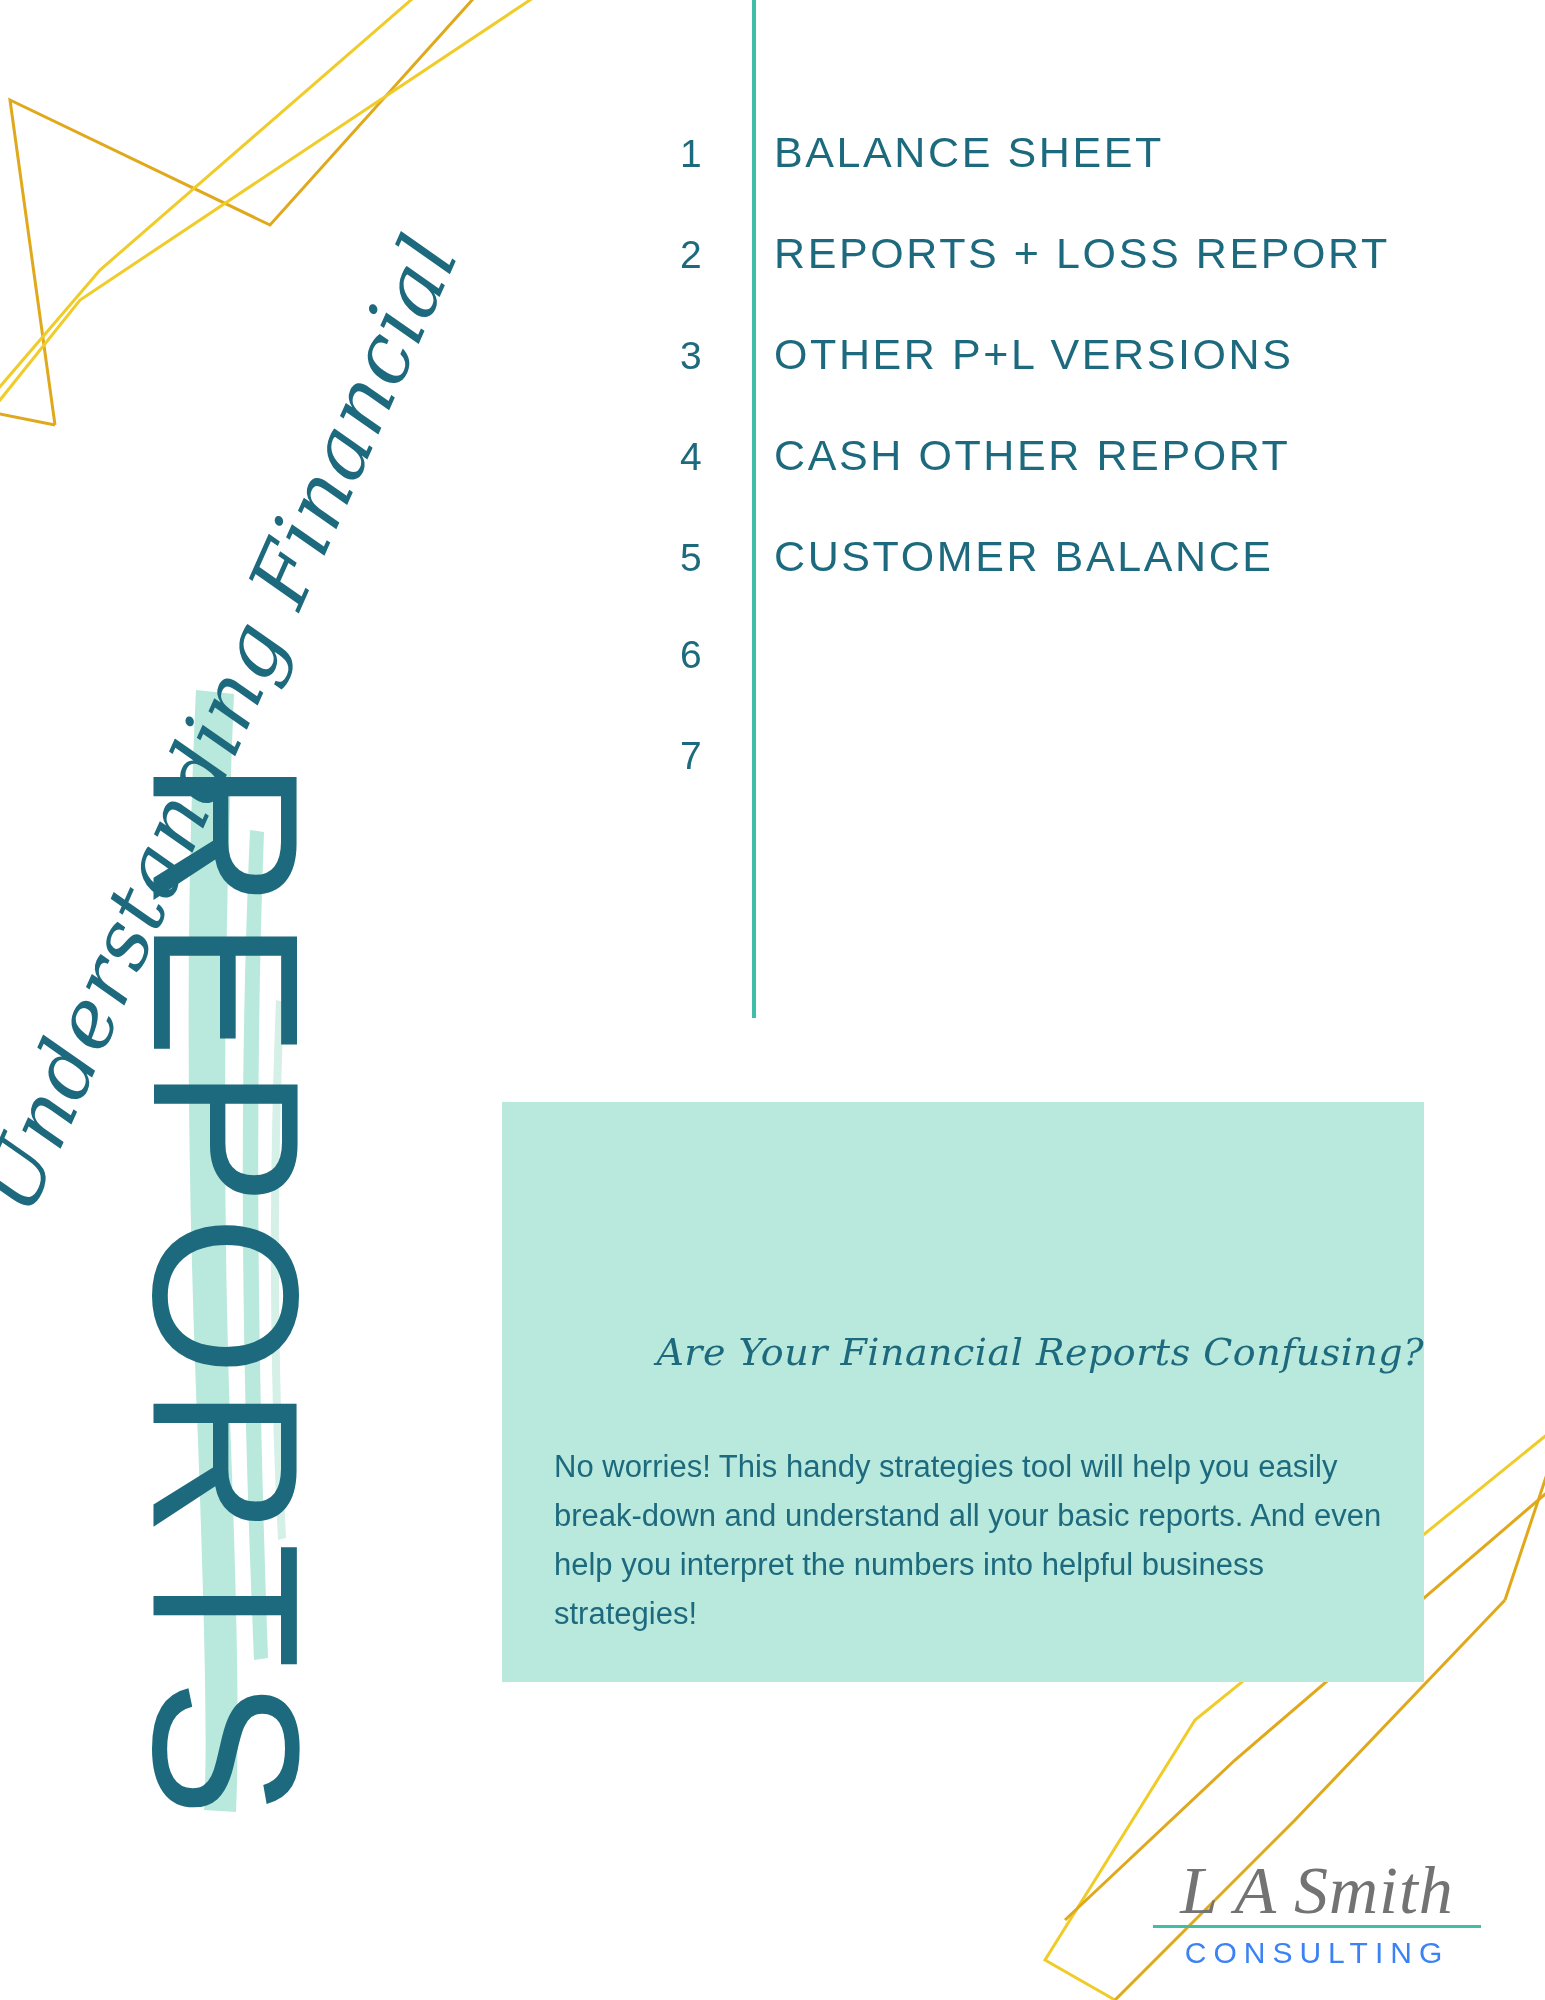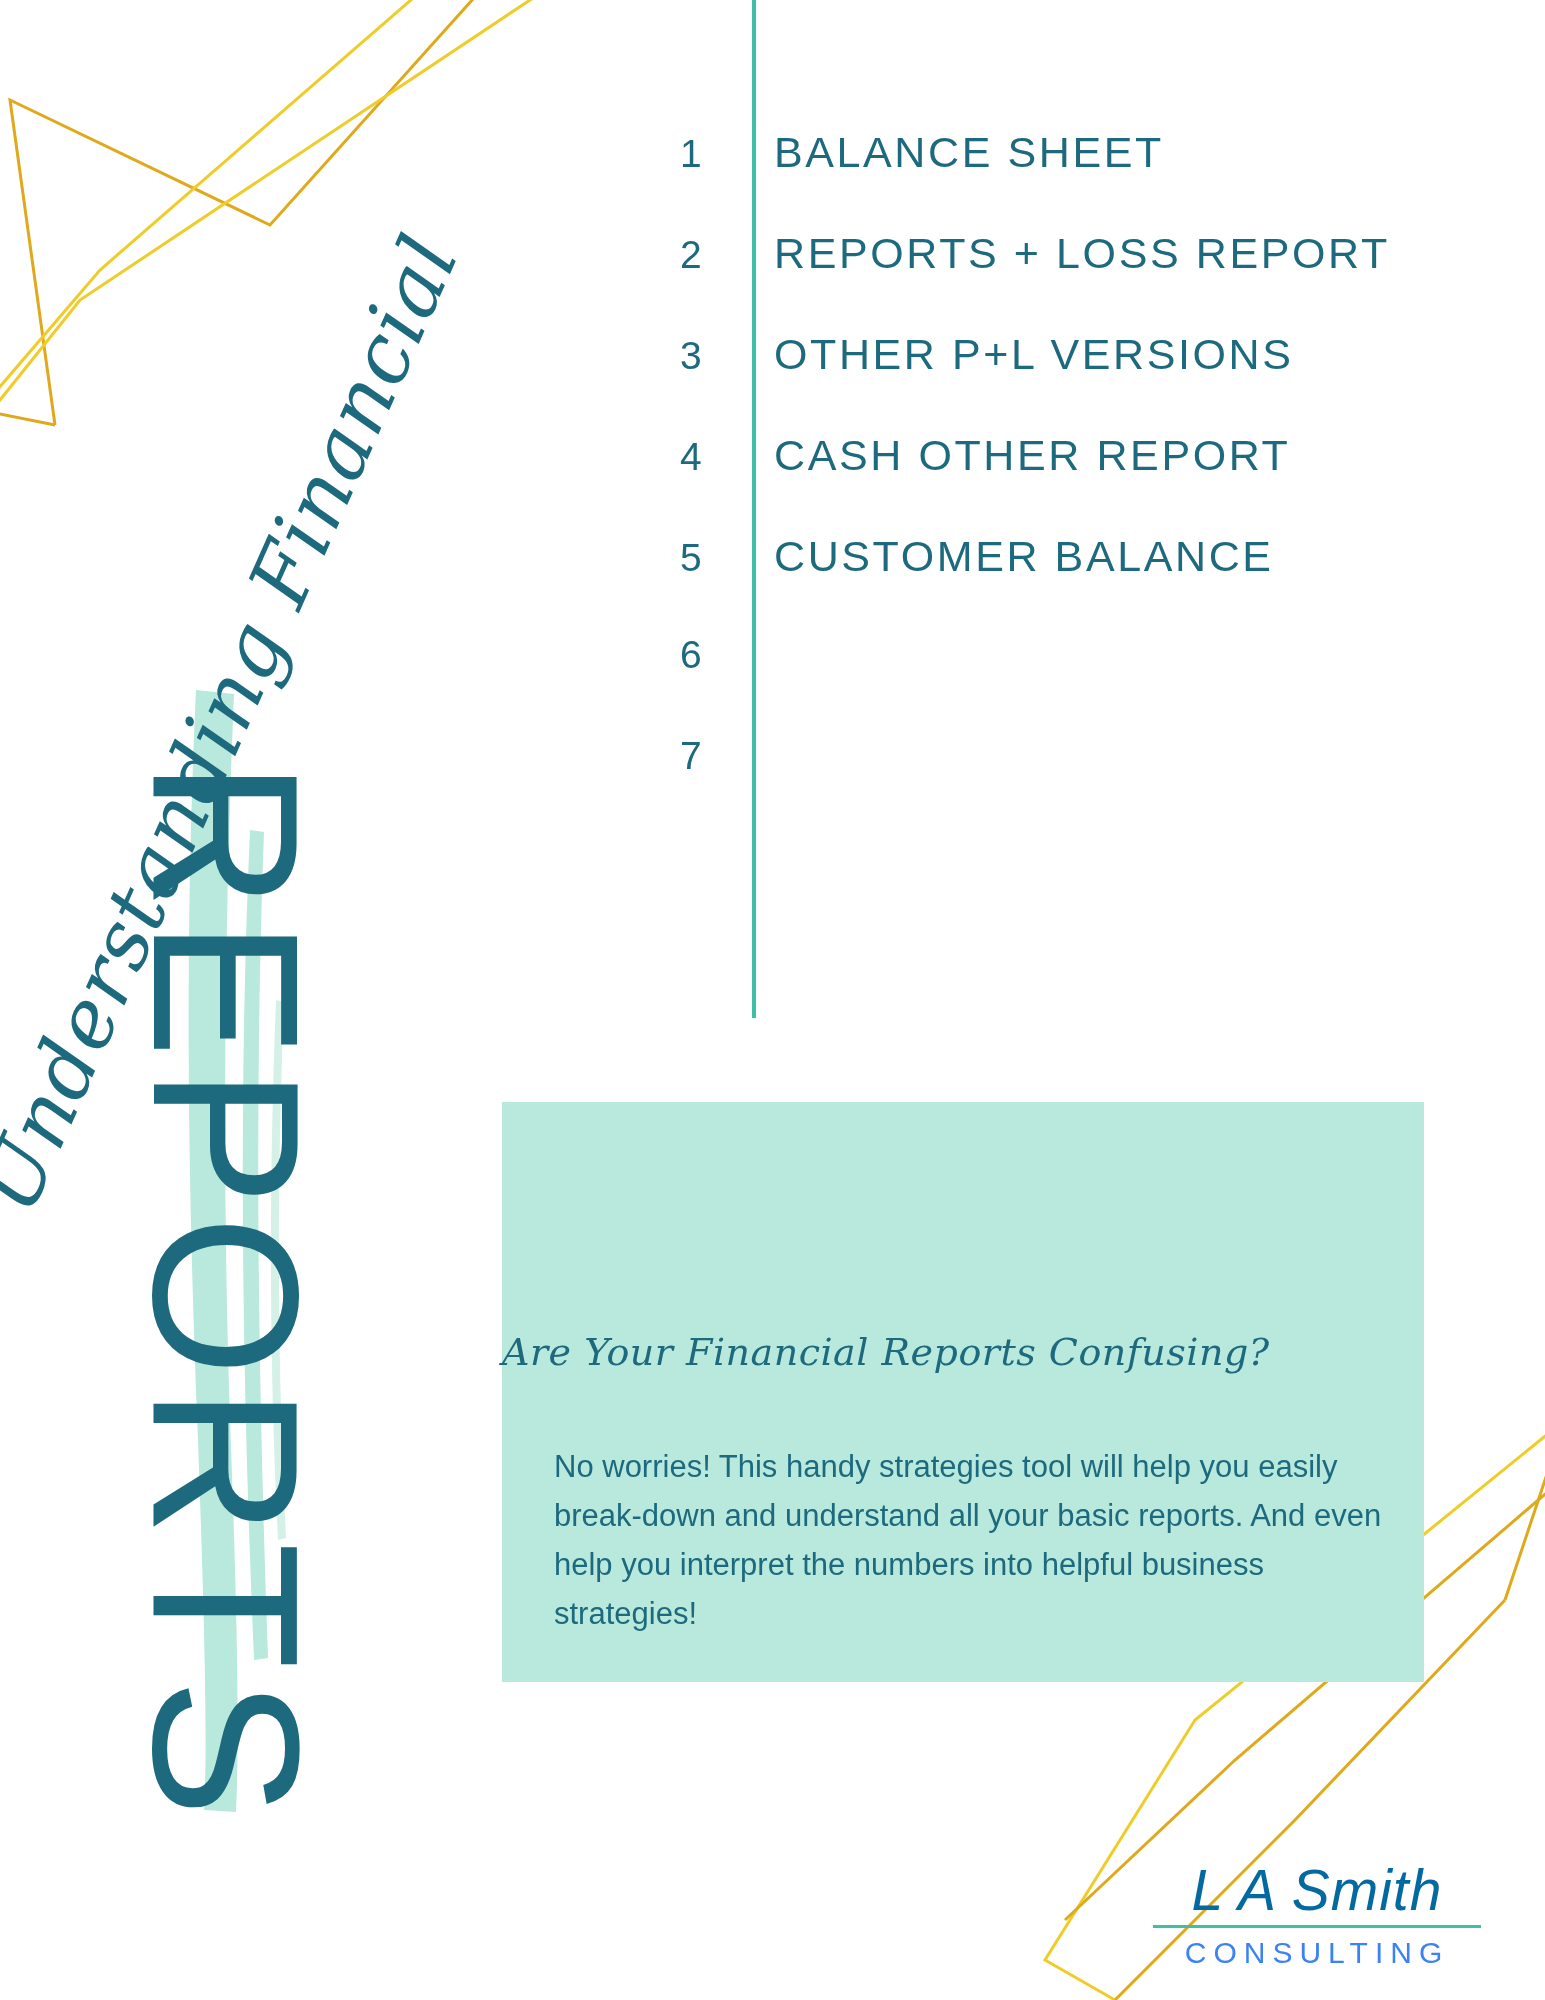--- a/index.html
+++ b/index.html
@@ -121,21 +121,21 @@
     top: 1102px;
     width: 922px;
     height: 580px;
     background: #b9e8dc;
   }
   .callout-heading {
     position: absolute;
     left: 0;
     top: 228px;
     width: 100%;
-    text-align: left;
+    text-align: right;
     font-family: "DejaVu Serif", serif;
     font-style: italic;
     font-size: 38px;
     color: #1d6a7e;
     letter-spacing: 0.5px;
   }
   .callout-body {
     position: absolute;
     left: 52px;
     top: 340px;
@@ -147,24 +147,24 @@
 
   
   .logo {
     position: absolute;
     right: 58px;
     bottom: 30px;
     width: 340px;
     text-align: center;
   }
   .logo-name {
-    font-family: Liberation Sans, sans-serif;
+    font-family: Liberation Serif, serif;
     font-style: italic;
-    font-size: 57px;
-    color: #0369a1;
+    font-size: 68px;
+    color: #737373;
     line-height: 66px;
     letter-spacing: 1px;
   }
   .logo-rule {
     height: 3px;
     background: #3fbfa8;
     margin: 2px 6px 8px 6px;
   }
   .logo-sub {
     font-size: 30px;

